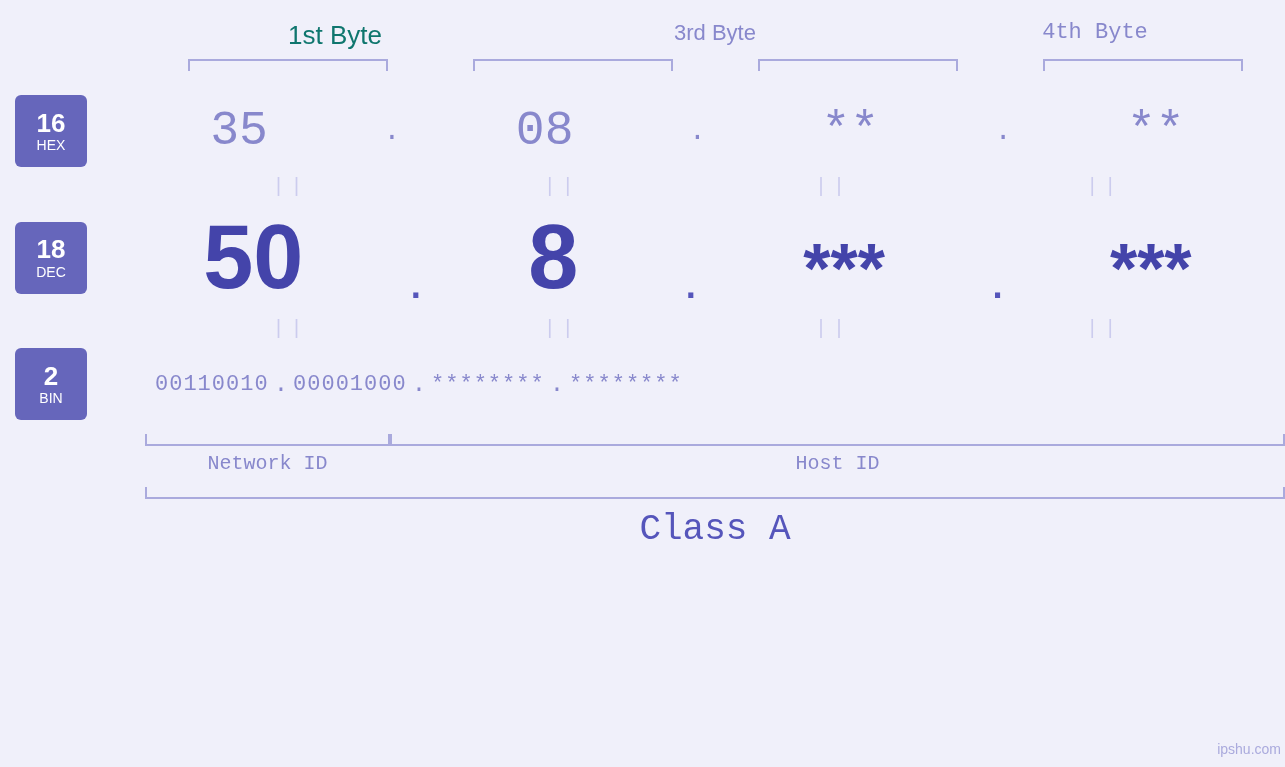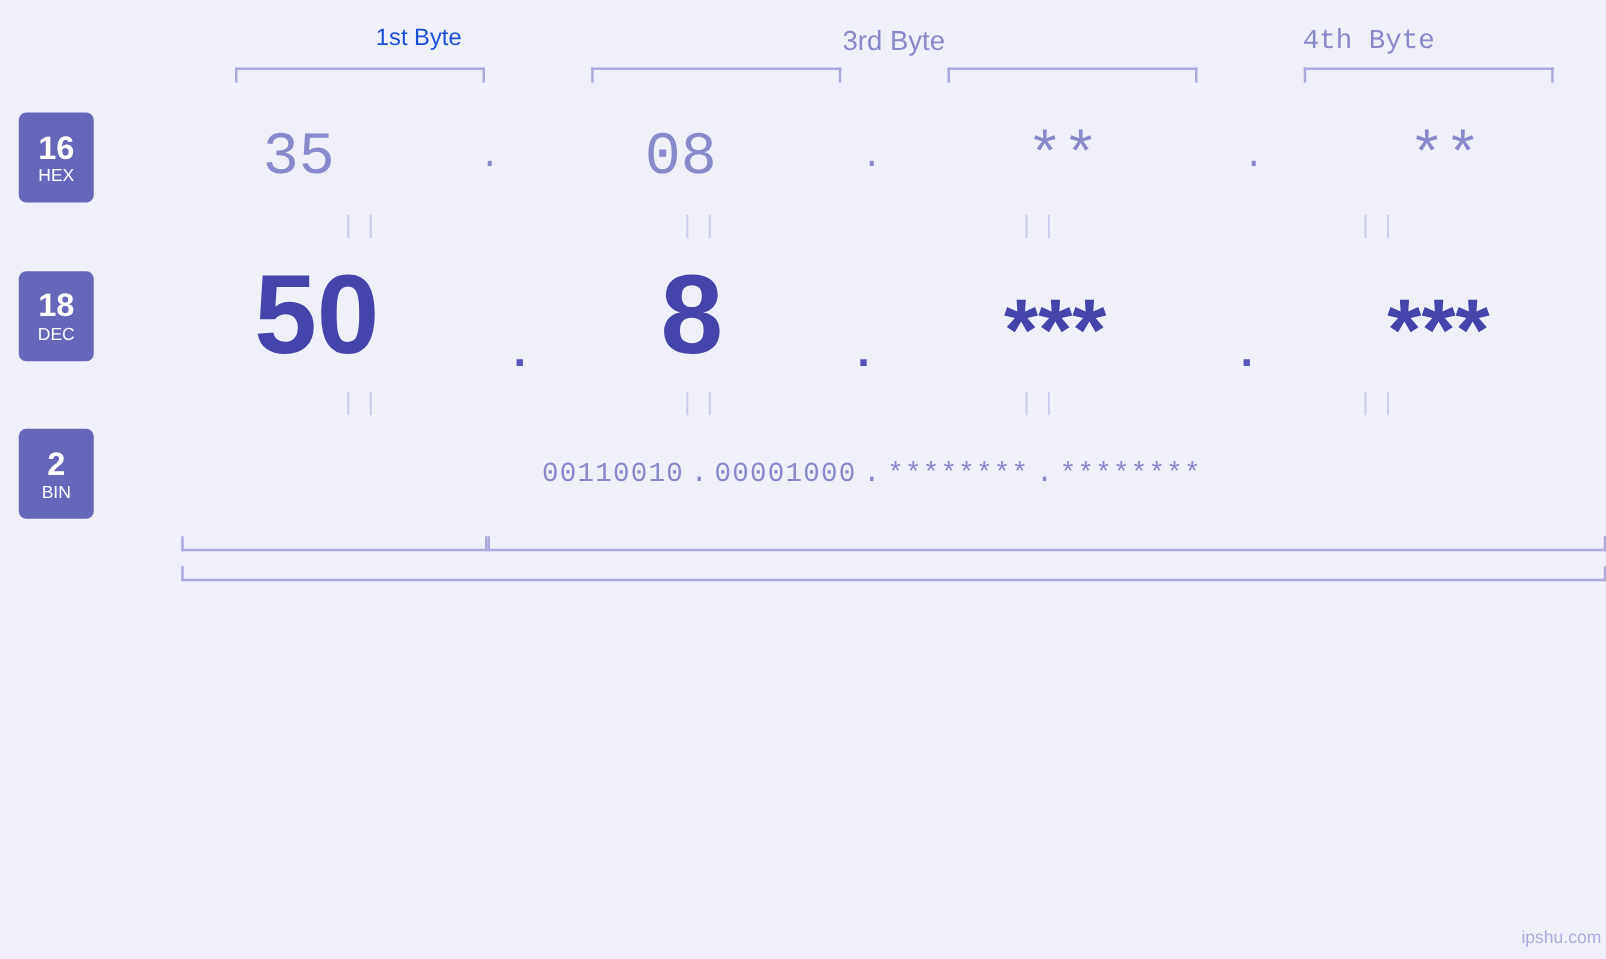--- a/index.html
+++ b/index.html
@@ -18,21 +18,21 @@
       height: 767px;
       position: relative;
       display: flex;
       flex-direction: column;
       align-items: center;
       padding-top: 20px;
     }
 
     
     .badge {
-      width: 60px;
+      width: 72px;
       height: 72px;
       background: #6666bb;
       border-radius: 6px;
       display: flex;
       flex-direction: column;
       align-items: center;
       justify-content: center;
       color: white;
       flex-shrink: 0;
     }
@@ -107,21 +107,21 @@
       font-size: 20px;
       letter-spacing: 6px;
     }
   </style>
 </head>
 <body>
 
 <div class="container">
 
   <div style="display:flex; width:1140px; margin-left:145px; justify-content:space-around; margin-bottom:8px;">
-    <div style="width:240px; text-align:center; color:#1d4ed8; font-size:19px; font-family:Arial,sans-serif;">1st Byte</div>
+    <div style="width:240px; text-align:center; color:#0f766e; font-size:26px; font-family:Arial,sans-serif;">1st Byte</div>
     <div style="width:240px; text-align:center; color:#8888cc; font-size:22px; font-family:Arial,sans-serif;">3rd Byte</div>
     <div style="width:240px; text-align:center; color:#8888cc; font-size:22px; font-family:Liberation Mono, monospace;">4th Byte</div>
   </div>
 
   <div style="display:flex; width:1140px; margin-left:145px; justify-content:space-around; margin-bottom:18px;">
     <div style="width:200px; height:12px; border:2px solid #aaaadd; border-bottom:none;"></div>
     <div style="width:200px; height:12px; border:2px solid #aaaadd; border-bottom:none;"></div>
     <div style="width:200px; height:12px; border:2px solid #aaaadd; border-bottom:none;"></div>
     <div style="width:200px; height:12px; border:2px solid #aaaadd; border-bottom:none;"></div>
   </div>
@@ -182,34 +182,39 @@
     </div>
   </div>
 
   <div class="values-line">
     <div class="values-spacer" style="width:110px;">
       <div class="badge">
         <span class="badge-num">2</span>
         <span class="badge-label">BIN</span>
       </div>
     </div>
-    <div class="values-content" style="display:flex; align-items:center; justify-content:center; flex:1; padding:0 30px;">
+    <div class="values-content" style="display:flex; align-items:center; justify-content:flex-start; flex:1; padding:0 30px;">
       <span class="bin-text">00110010</span>
       <span class="sep-dot">.</span>
       <span class="bin-text">00001000</span>
       <span class="sep-dot">.</span>
       <span class="bin-text">********</span>
       <span class="sep-dot">.</span>
       <span class="bin-text">********</span>
     </div>
   </div>
 
   <div style="display:flex; width:1140px; margin-left:145px; margin-top:8px;">
     <div style="width:245px; height:12px; border:2px solid #aaaadd; border-top:none;"></div>
     <div style="flex:1; height:12px; border:2px solid #aaaadd; border-top:none;"></div>
   </div>
 
+  <div style="display:flex; width:1140px; margin-left:145px; margin-top:6px;">
+    <div style="width:245px; text-align:center; color:#8888cc; font-size:20px; font-family:'Courier New',Courier,monospace;">Network ID</div>
+    <div style="flex:1; text-align:center; color:#8888cc; font-size:20px; font-family:'Courier New',Courier,monospace;">Host ID</div>
+  </div>
 
   <div style="width:1140px; margin-left:145px; height:12px; border:2px solid #aaaadd; border-top:none; margin-top:12px;"></div>
 
+  <div style="width:1140px; margin-left:145px; text-align:center; color:#5555bb; font-size:36px; font-family:'Courier New',Courier,monospace; margin-top:10px;">Class A</div>
 
   <div style="position:absolute; bottom:10px; right:4px; color:#aaaadd; font-size:14px; font-family:Arial,sans-serif;">ipshu.com</div>
 </div>
 
 </body></html>

